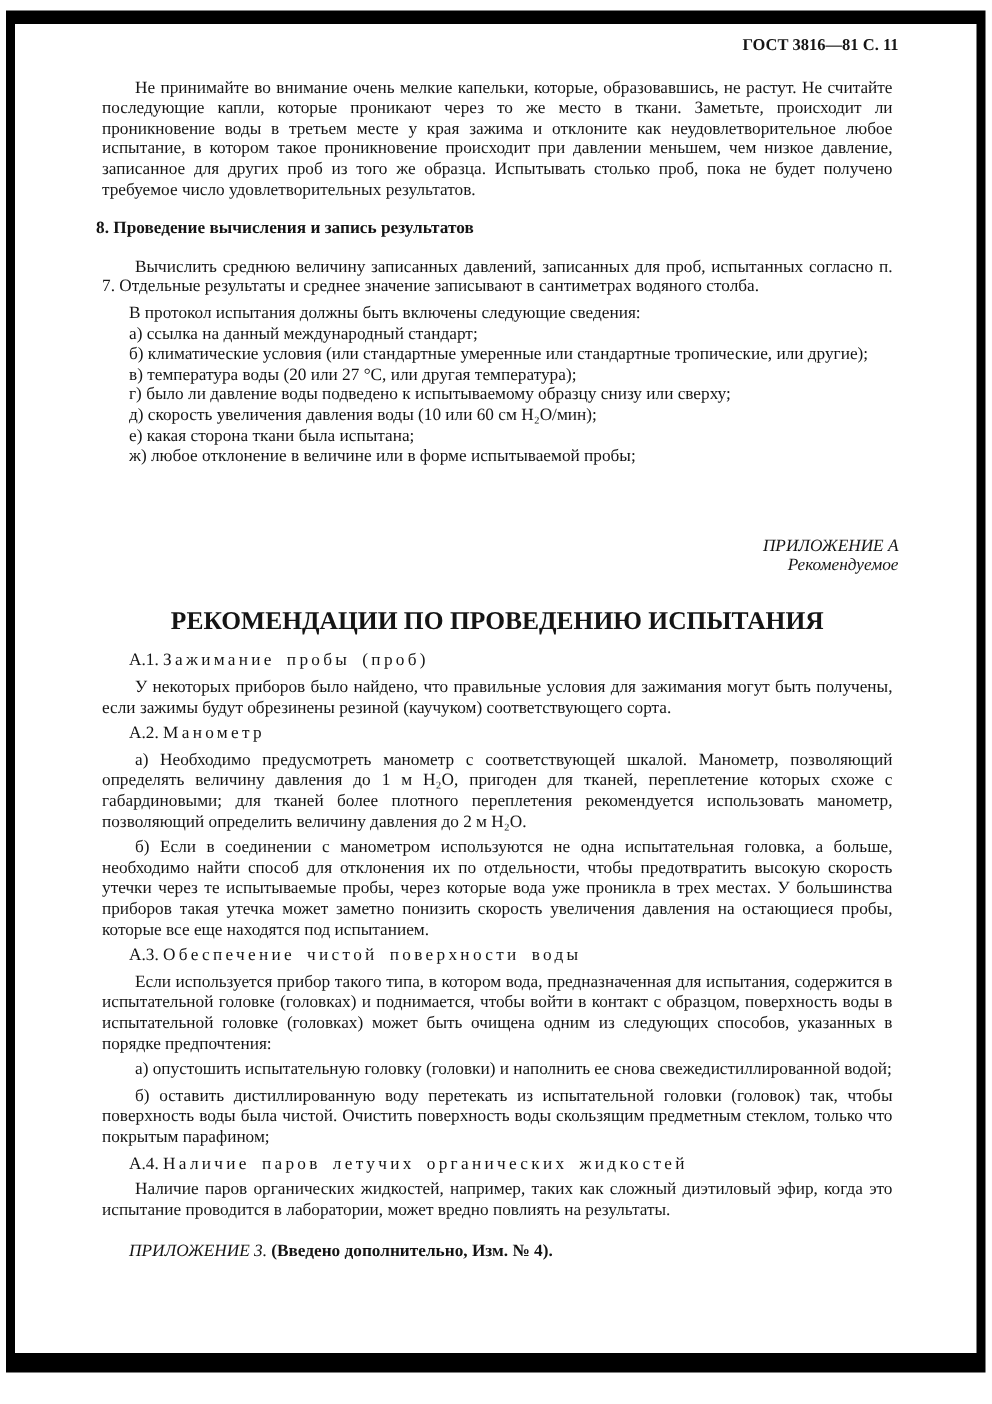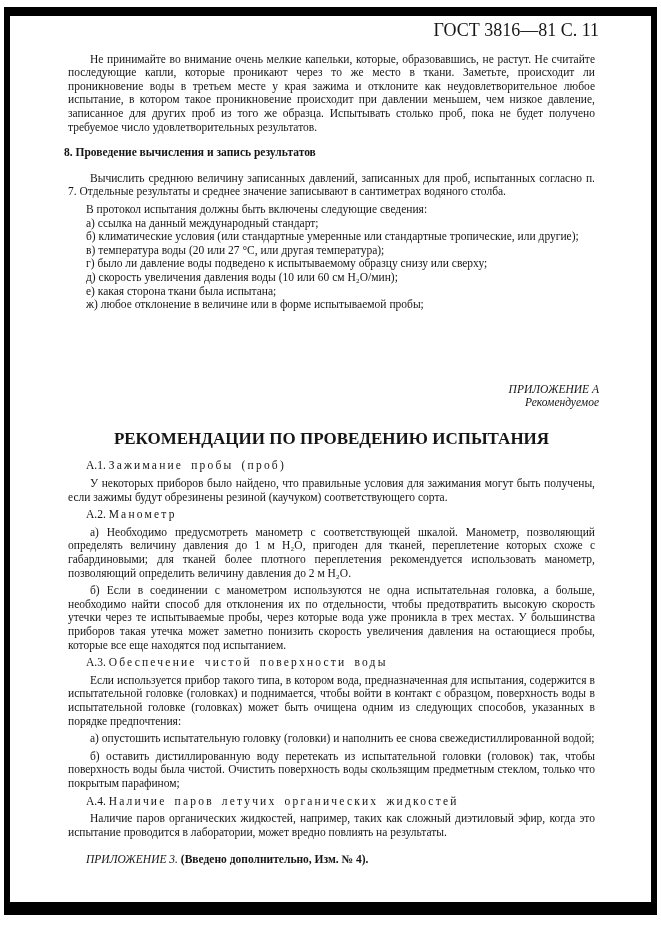--- a/index.html
+++ b/index.html
@@ -26,40 +26,40 @@
   }
   .content {
     position: absolute;
     top: 24px; left: 64px; right: 62px;
     font-size: 11.5px;
     line-height: 13.6px;
     text-align: justify;
   }
   .doc-header {
     text-align: right;
-    font-weight: normal;
-    font-size: 18px;
+    font-weight: bold;
+    font-size: 11px;
     margin: 0 0 15px 0;
   }
   p.body { margin: 4px; text-indent: 22px; }
   .sec-title {
     text-align: left;
     font-weight: bold;
     font-size: 11.5px;
     margin: 12px 0 12px 0;
     text-indent: 0;
   }
   .list p { margin: 0; text-indent: 22px; }
   .app-label {
     text-align: right;
     font-style: italic;
     margin: 0;
     font-size: 11.5px;
   }
-  .app-label.first { margin-top: 71px; }
+  .app-label.first { margin-top: 46px; }
   .main-title {
     text-align: center;
     font-weight: bold;
     font-size: 17px;
     margin: 22px 0 14px 0;
   }
   p.ah { margin: 0; text-indent: 22px; }
   .spaced { letter-spacing: 2.2px; word-spacing: 3px; }
   .appendix3 { margin: 14px 0 0 0; text-indent: 22px; }
   .appendix3 .lbl { font-style: italic; }

